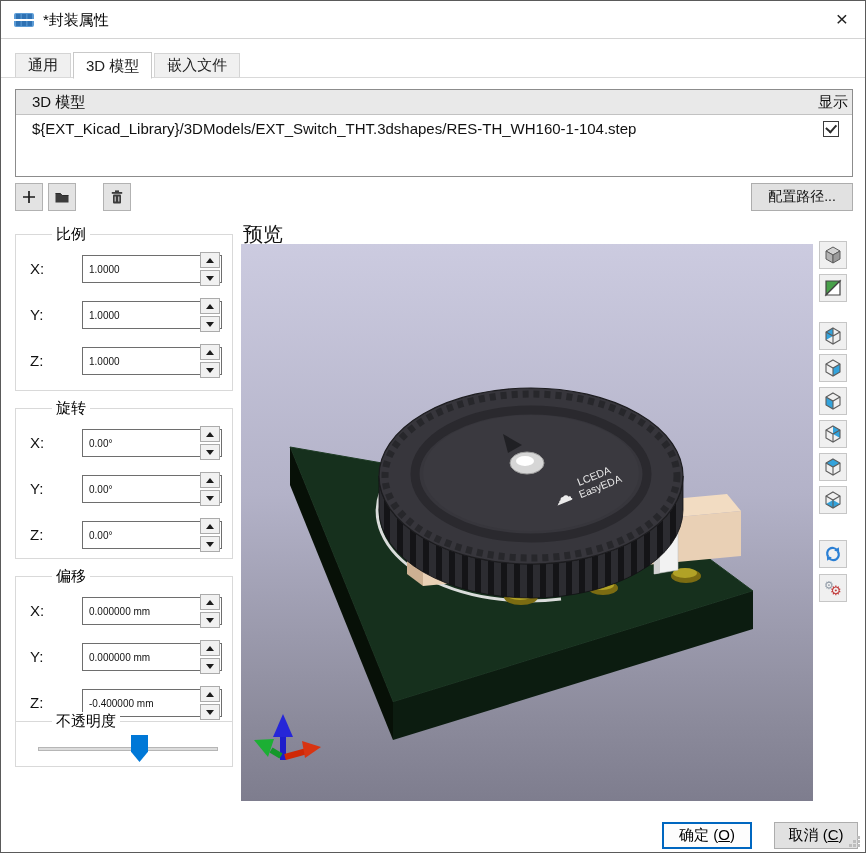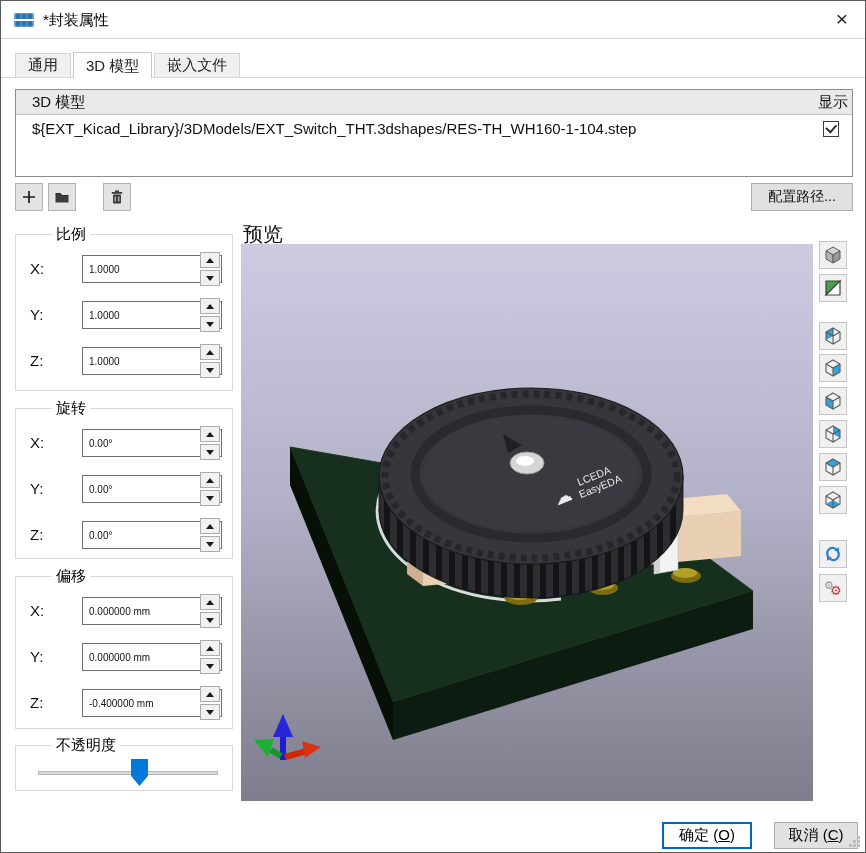--- a/index.html
+++ b/index.html
@@ -41,21 +41,21 @@
   .axis { position:absolute; left:14px; line-height:28px; font-size:15px; }
   .val { position:absolute; left:38px; width:140px; height:28px; border:1px solid #6e6e6e; padding:0 6px; font-size:10px; font-family:inherit; color:#111; background:#fff;margin-left:28px; }
   .spin { position:absolute; left:184px; top:-3px; width:20px; height:34px; }
   .spinbtn { display:flex; align-items:center; justify-content:center; width:20px; height:16px; background:#f1f1f1; border:1px solid #ababab; padding:0; }
   .spinbtn.up { margin-bottom:2px; }
   .spinbtn.up::after { content:""; border-left:4px solid transparent; border-right:4px solid transparent; border-bottom:5px solid #1c1c1c; }
   .spinbtn.down::after { content:""; border-left:4px solid transparent; border-right:4px solid transparent; border-top:5px solid #1c1c1c; }
   #grp-scale { top:233px; height:157px; }
   #grp-rot   { top:407px; height:151px; }
   #grp-off   { top:575px; height:153px; }
-  #grp-opac  { top:744px; height:46px; }
+  #grp-opac  { top:720px; height:46px; }
   #slider-track { position:absolute; left:22px; top:25px; width:180px; height:4px; background:#dcdcdc; border:1px solid #b6b6b6; }
   #slider-handle { position:absolute; left:115px; top:13px; width:17px; height:27px; background:#0078d7; clip-path:polygon(0 0,100% 0,100% 62%,50% 100%,0 62%); }
   
   #preview-label { position:absolute; left:242px; top:220px; font-size:20px; }
   #preview { position:absolute; left:240px; top:243px; width:572px; height:557px; background:linear-gradient(180deg,#cccbe0 0%,#b3b2c8 45%,#8c8b9c 85%,#7e7d8e 100%); }
   #preview svg { position:absolute; left:0; top:0; }
   
   .side-btn { position:absolute; left:818px; width:28px; height:28px; background:#f0f0f0; border:1px solid #c6c6c6; display:flex; align-items:center; justify-content:center; padding:0; }
   
   #btn-ok { position:absolute; left:661px; top:821px; width:90px; height:27px; background:#fdfdfd; border:2px solid #0067c0; font-size:15px; font-family:Liberation Sans, sans-serif; color:#000; }

